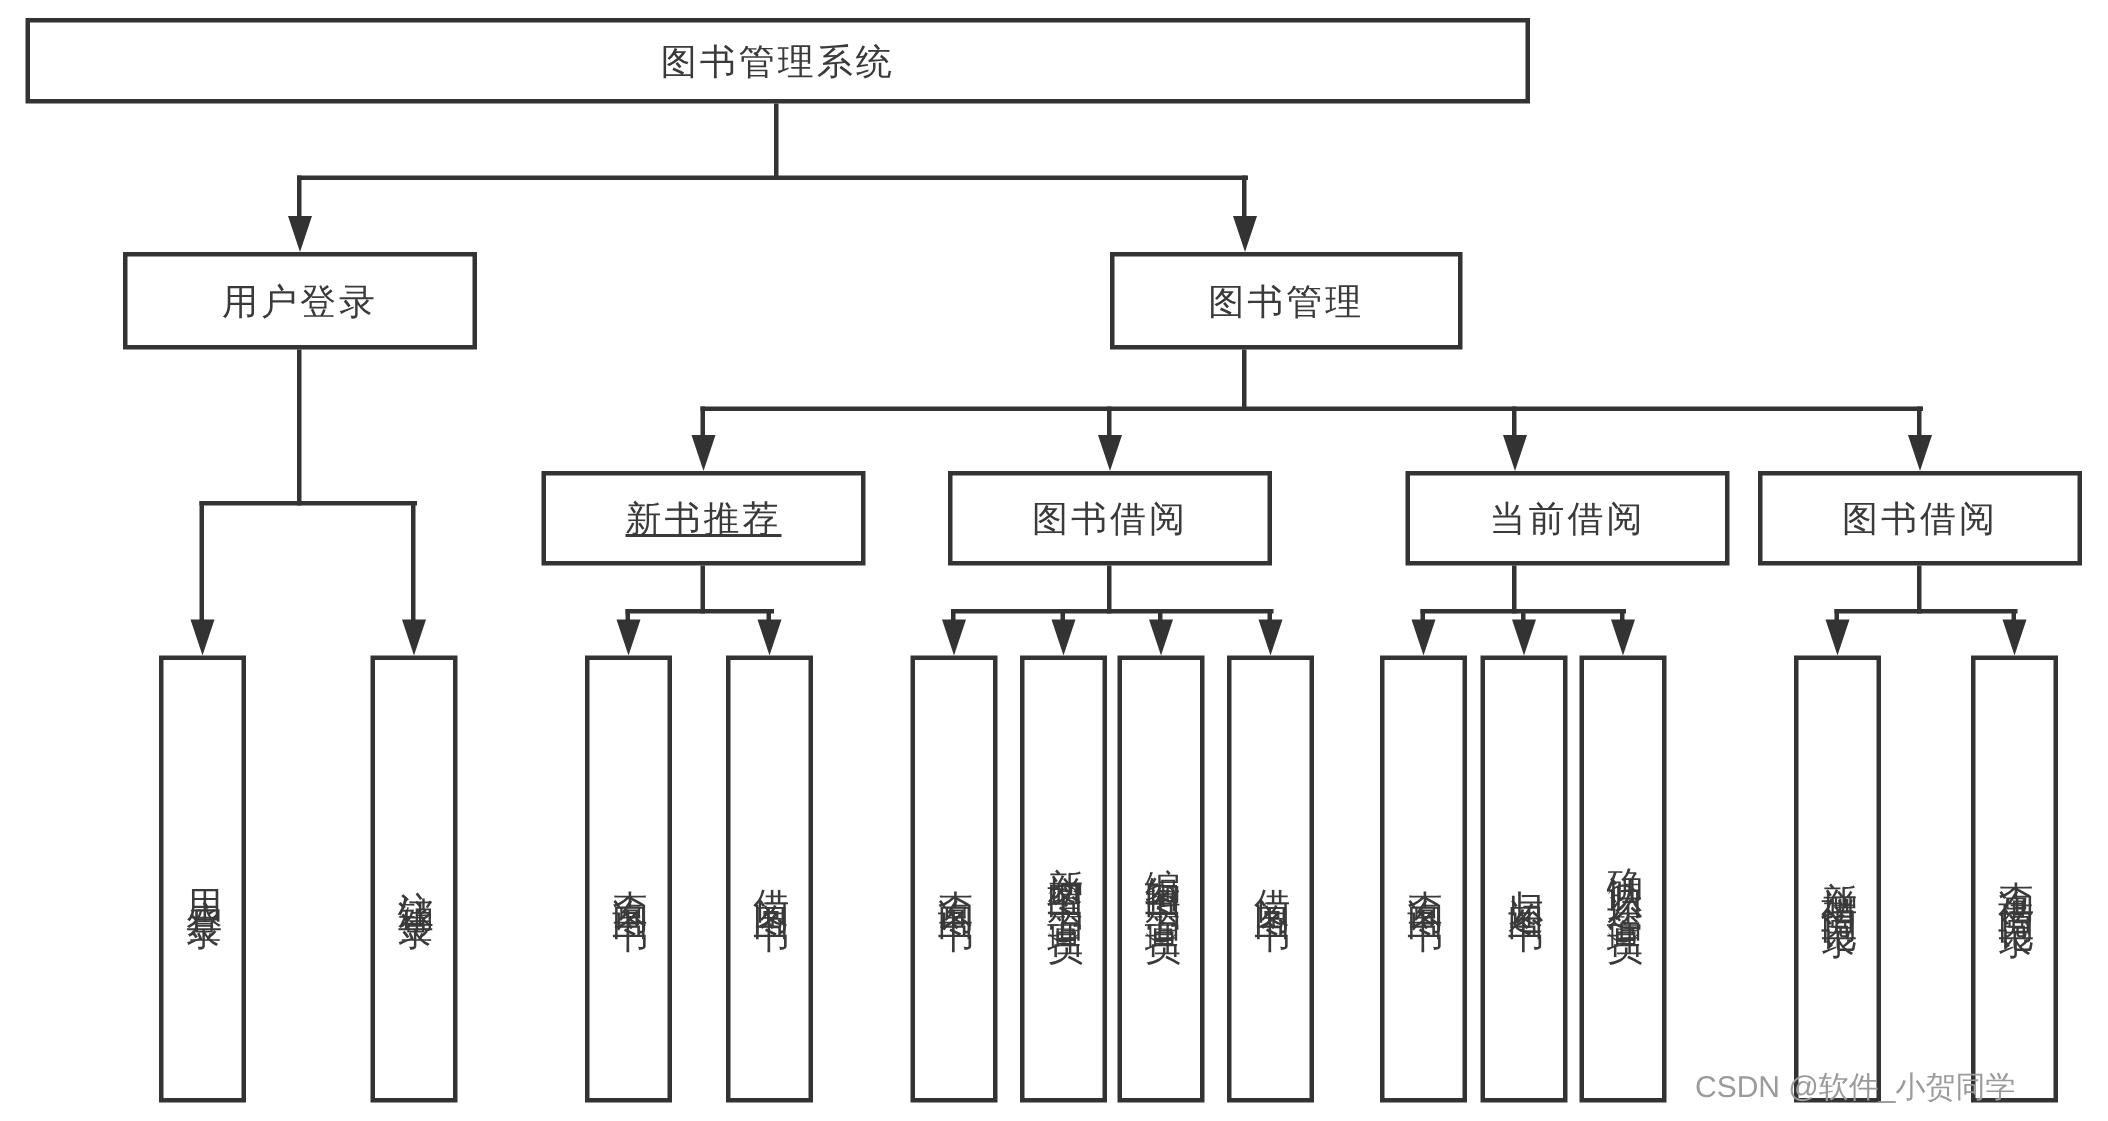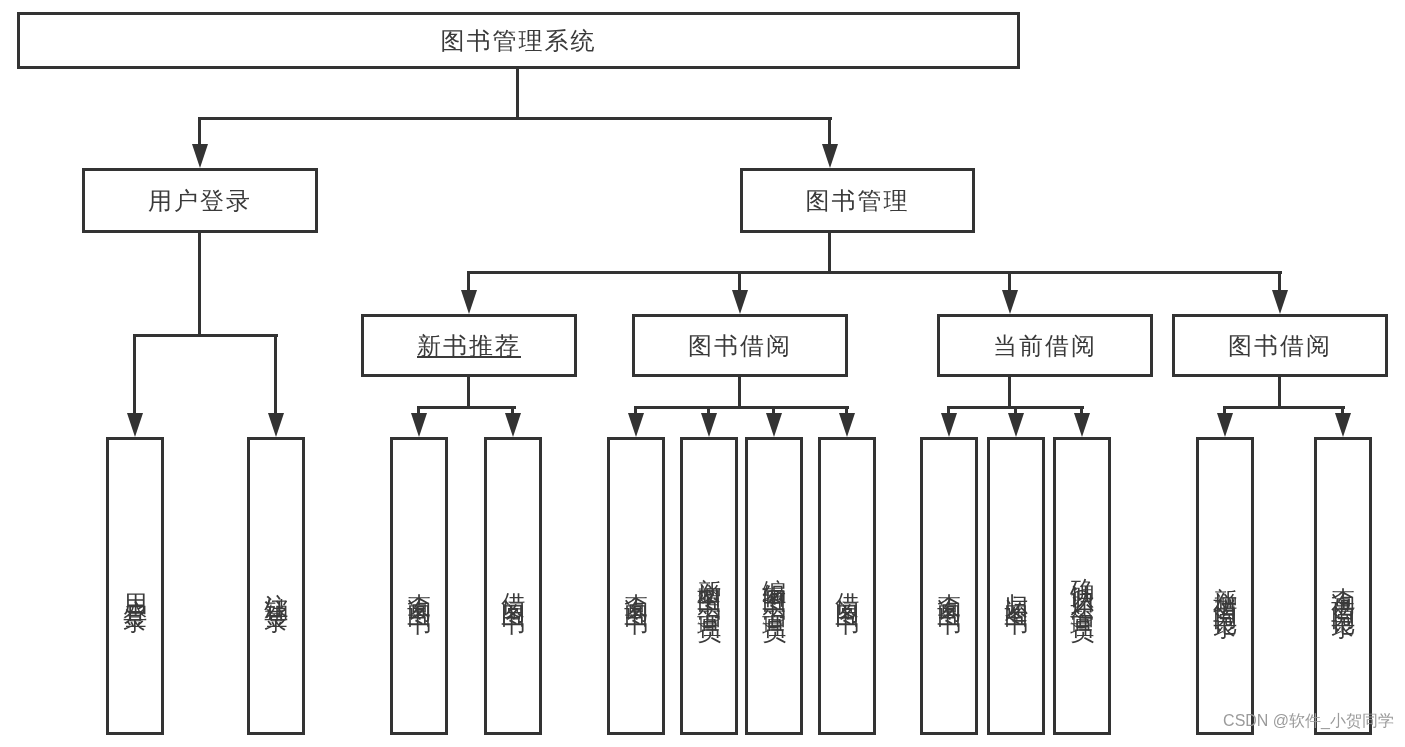--- a/index.html
+++ b/index.html
@@ -45,22 +45,22 @@
     writing-mode:vertical-rl;
     text-orientation:mixed;
     font-size:24px;
     line-height:1.1;
     letter-spacing:6px;
     max-height:288px;
   }
   .watermark{
     position:absolute;z-index:3;
     left:1130px;top:711px;width:264px;
-    text-align:right;
-    font-size:16px;
+    text-align:left;
+    font-size:20px;
     color:var(--wm);
     white-space:nowrap;
   }
 </style>
 </head>
 <body>
 
 <div class="canvas">
 
   <div>

